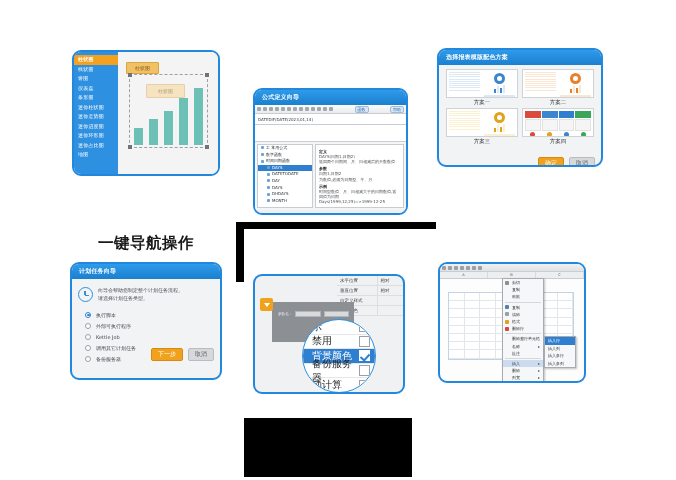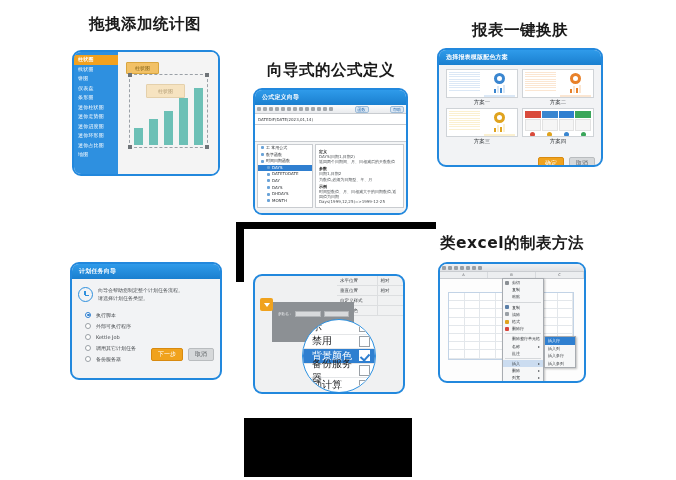--- a/index.html
+++ b/index.html
@@ -215,24 +215,21 @@
   .xl-sub { position: absolute; left: 104px; top: 72px; width: 32px;
             background: #f6f7f8; border: 1px solid #a8acb1; box-shadow: 1px 1px 2px rgba(0,0,0,.25); }
   .xs-item { font-size: 4px; color: #2b2f33; padding: 1.3px 3px; white-space: nowrap; }
   .xs-item.sel { background: #2f7fd0; color: #fff; }
 </style>
 </head>
 <body>
 
 <div id="root">
 
-  <div class="caption" style="left:0;top:14px;width:290px;">拖拽添加统计图</div>
-  <div class="caption" style="left:255px;top:60px;width:152px;">向导式的公式定义</div>
-  <div class="caption" style="left:437px;top:20px;width:166px;">报表一键换肤</div>
-  <div class="caption" style="left:430px;top:233px;width:164px;">类excel的制表方法</div>
+  <div class="caption" style="left:70px;top:233px;width:152px;">一键导航操作</div>
 
   <div class="blk" style="left:236px;top:222px;width:200px;height:7px;"></div>
   <div class="blk" style="left:236px;top:222px;width:8px;height:60px;"></div>
   <div class="blk" style="left:244px;top:418px;width:168px;height:59px;"></div>
 
   <div class="panel" id="p1">
     <div class="p1-wrap">
       <div id="p1-side">
         <div class="side-item active"><span>柱状图</span></div>
         <div class="side-item"><span>线状图</span></div>

